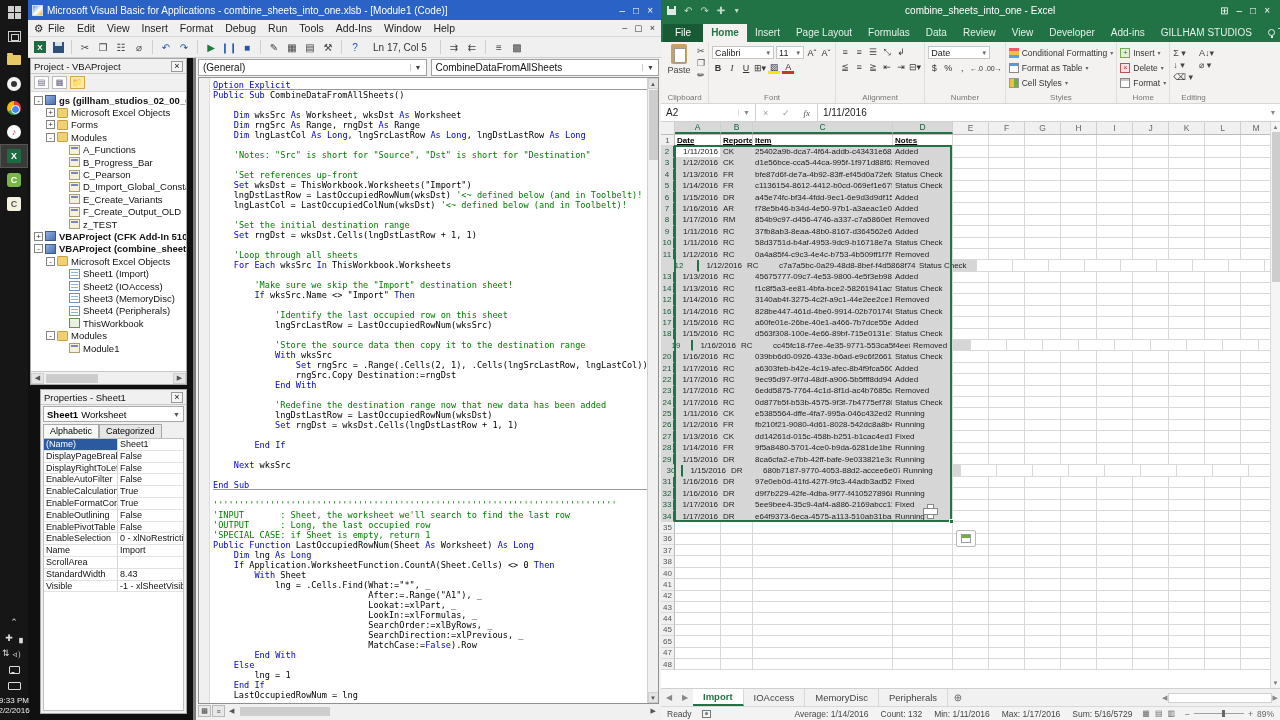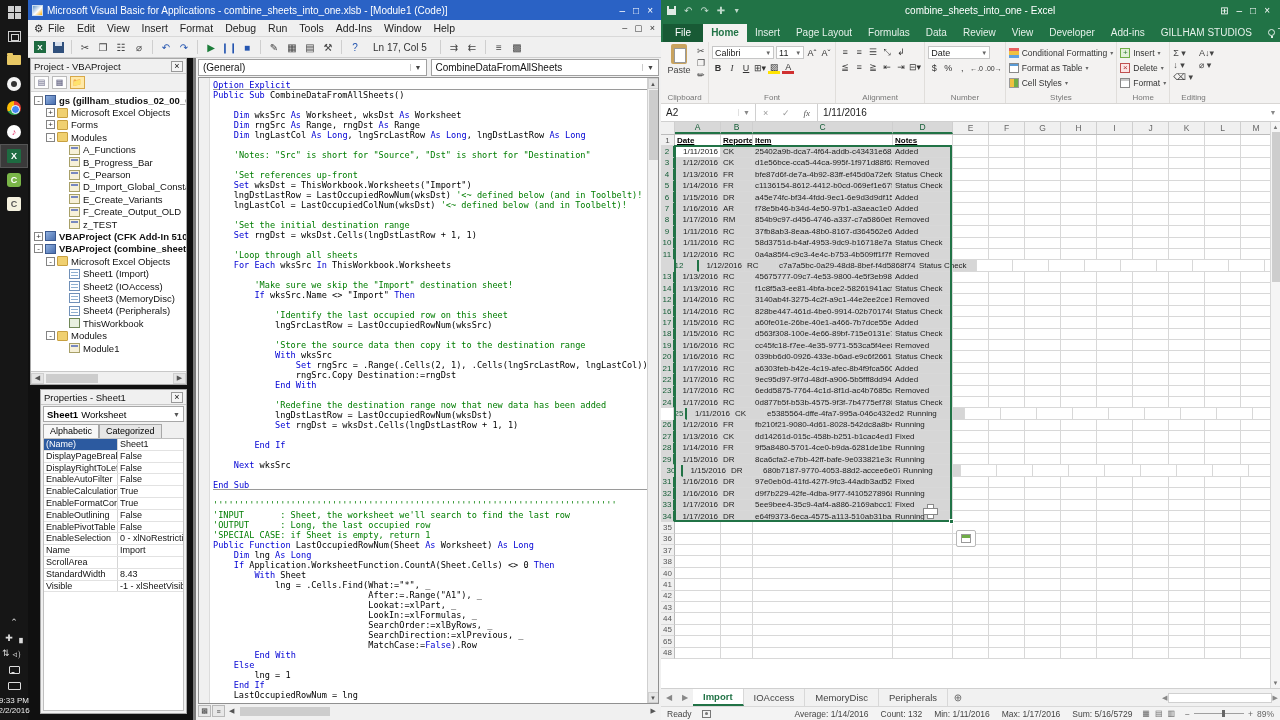--- a/index.html
+++ b/index.html
@@ -1001,21 +1001,21 @@
               <span class="gc" style="width: 36px;"></span>
               <span class="gc" style="width: 36px;"></span>
               <span class="gc" style="width: 36px;"></span>
               <span class="gc" style="width: 36px;"></span>
               <span class="gc" style="width: 36px;"></span>
               <span class="gc" style="width: 36px;"></span>
               <span class="gc" style="width: 36px;"></span>
               <span class="gc" style="width: 31px;"></span>
             </div>
             <div class="grow-line">
-              <span class="gc gut selrow" style="width: 14px;">19</span>
+              <span class="gc gut selrow" style="width: 32px;">19</span>
               <span class="gc sel num" style="width: 46px;">1/16/2016</span>
               <span class="gc sel" style="width: 32px;">RC</span>
               <span class="gc sel" style="width: 140px;">cc45fc18-f7ee-4e35-9771-553ca5f4ee8b</span>
               <span class="gc sel" style="width: 60px;">Removed</span>
               <span class="gc" style="width: 36px;"></span>
               <span class="gc" style="width: 36px;"></span>
               <span class="gc" style="width: 36px;"></span>
               <span class="gc" style="width: 36px;"></span>
               <span class="gc" style="width: 36px;"></span>
               <span class="gc" style="width: 36px;"></span>
@@ -1097,21 +1097,21 @@
               <span class="gc" style="width: 36px;"></span>
               <span class="gc" style="width: 36px;"></span>
               <span class="gc" style="width: 36px;"></span>
               <span class="gc" style="width: 36px;"></span>
               <span class="gc" style="width: 36px;"></span>
               <span class="gc" style="width: 36px;"></span>
               <span class="gc" style="width: 36px;"></span>
               <span class="gc" style="width: 31px;"></span>
             </div>
             <div class="grow-line">
-              <span class="gc gut selrow" style="width: 14px; margin-left: 12px;">25</span>
+              <span class="gc gut selrow" style="width: 14px;">25</span>
               <span class="gc sel num" style="width: 46px;">1/11/2016</span>
               <span class="gc sel" style="width: 32px;">CK</span>
               <span class="gc sel" style="width: 140px;">e5385564-dffe-4fa7-995a-046c432ed21a</span>
               <span class="gc sel" style="width: 60px;">Running</span>
               <span class="gc" style="width: 36px;"></span>
               <span class="gc" style="width: 36px;"></span>
               <span class="gc" style="width: 36px;"></span>
               <span class="gc" style="width: 36px;"></span>
               <span class="gc" style="width: 36px;"></span>
               <span class="gc" style="width: 36px;"></span>
@@ -1418,20 +1418,36 @@
               <span class="gc" style="width: 36px;"></span>
               <span class="gc" style="width: 36px;"></span>
               <span class="gc" style="width: 36px;"></span>
               <span class="gc" style="width: 36px;"></span>
               <span class="gc" style="width: 36px;"></span>
               <span class="gc" style="width: 36px;"></span>
               <span class="gc" style="width: 31px;"></span>
             </div>
             <div class="grow-line">
               <span class="gc gut" style="width: 14px;">65</span>
+              <span class="gc" style="width: 46px;"></span>
+              <span class="gc" style="width: 32px;"></span>
+              <span class="gc" style="width: 140px;"></span>
+              <span class="gc" style="width: 60px;"></span>
+              <span class="gc" style="width: 36px;"></span>
+              <span class="gc" style="width: 36px;"></span>
+              <span class="gc" style="width: 36px;"></span>
+              <span class="gc" style="width: 36px;"></span>
+              <span class="gc" style="width: 36px;"></span>
+              <span class="gc" style="width: 36px;"></span>
+              <span class="gc" style="width: 36px;"></span>
+              <span class="gc" style="width: 36px;"></span>
+              <span class="gc" style="width: 31px;"></span>
+            </div>
+            <div class="grow-line">
+              <span class="gc gut" style="width: 14px;">47</span>
               <span class="gc" style="width: 46px;"></span>
               <span class="gc" style="width: 32px;"></span>
               <span class="gc" style="width: 140px;"></span>
               <span class="gc" style="width: 60px;"></span>
               <span class="gc" style="width: 36px;"></span>
               <span class="gc" style="width: 36px;"></span>
               <span class="gc" style="width: 36px;"></span>
               <span class="gc" style="width: 36px;"></span>
               <span class="gc" style="width: 36px;"></span>
               <span class="gc" style="width: 36px;"></span>

